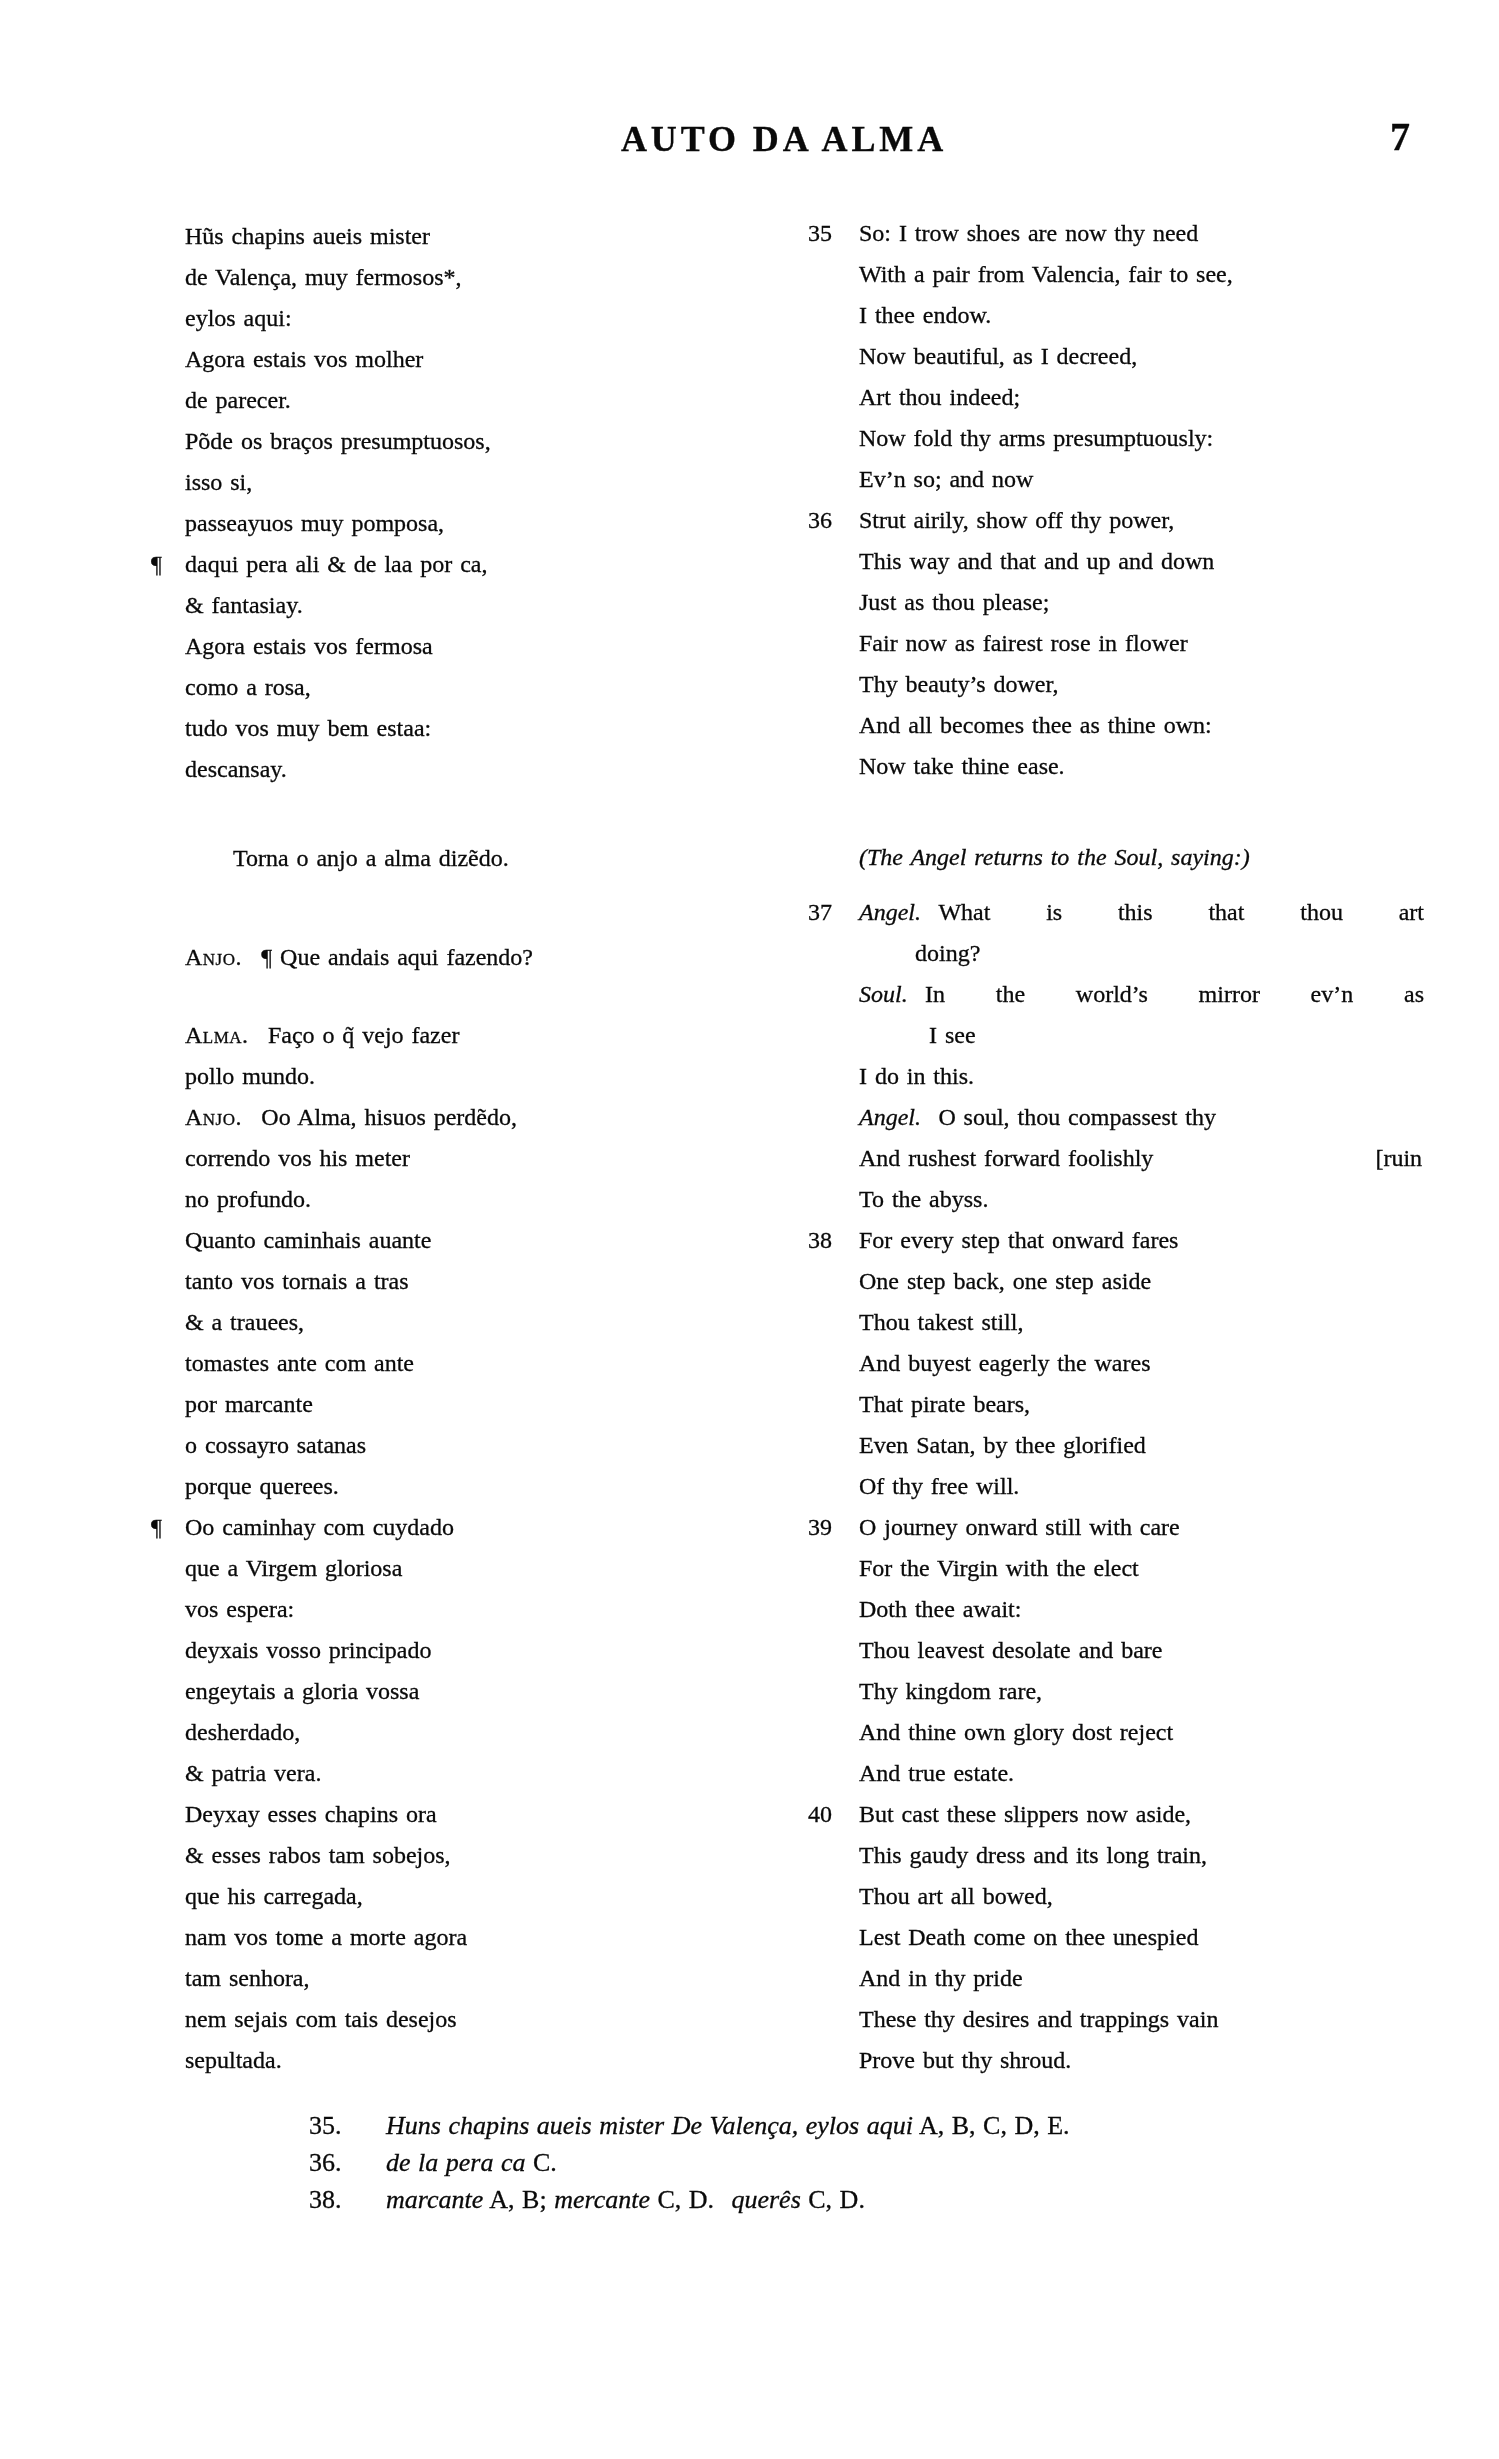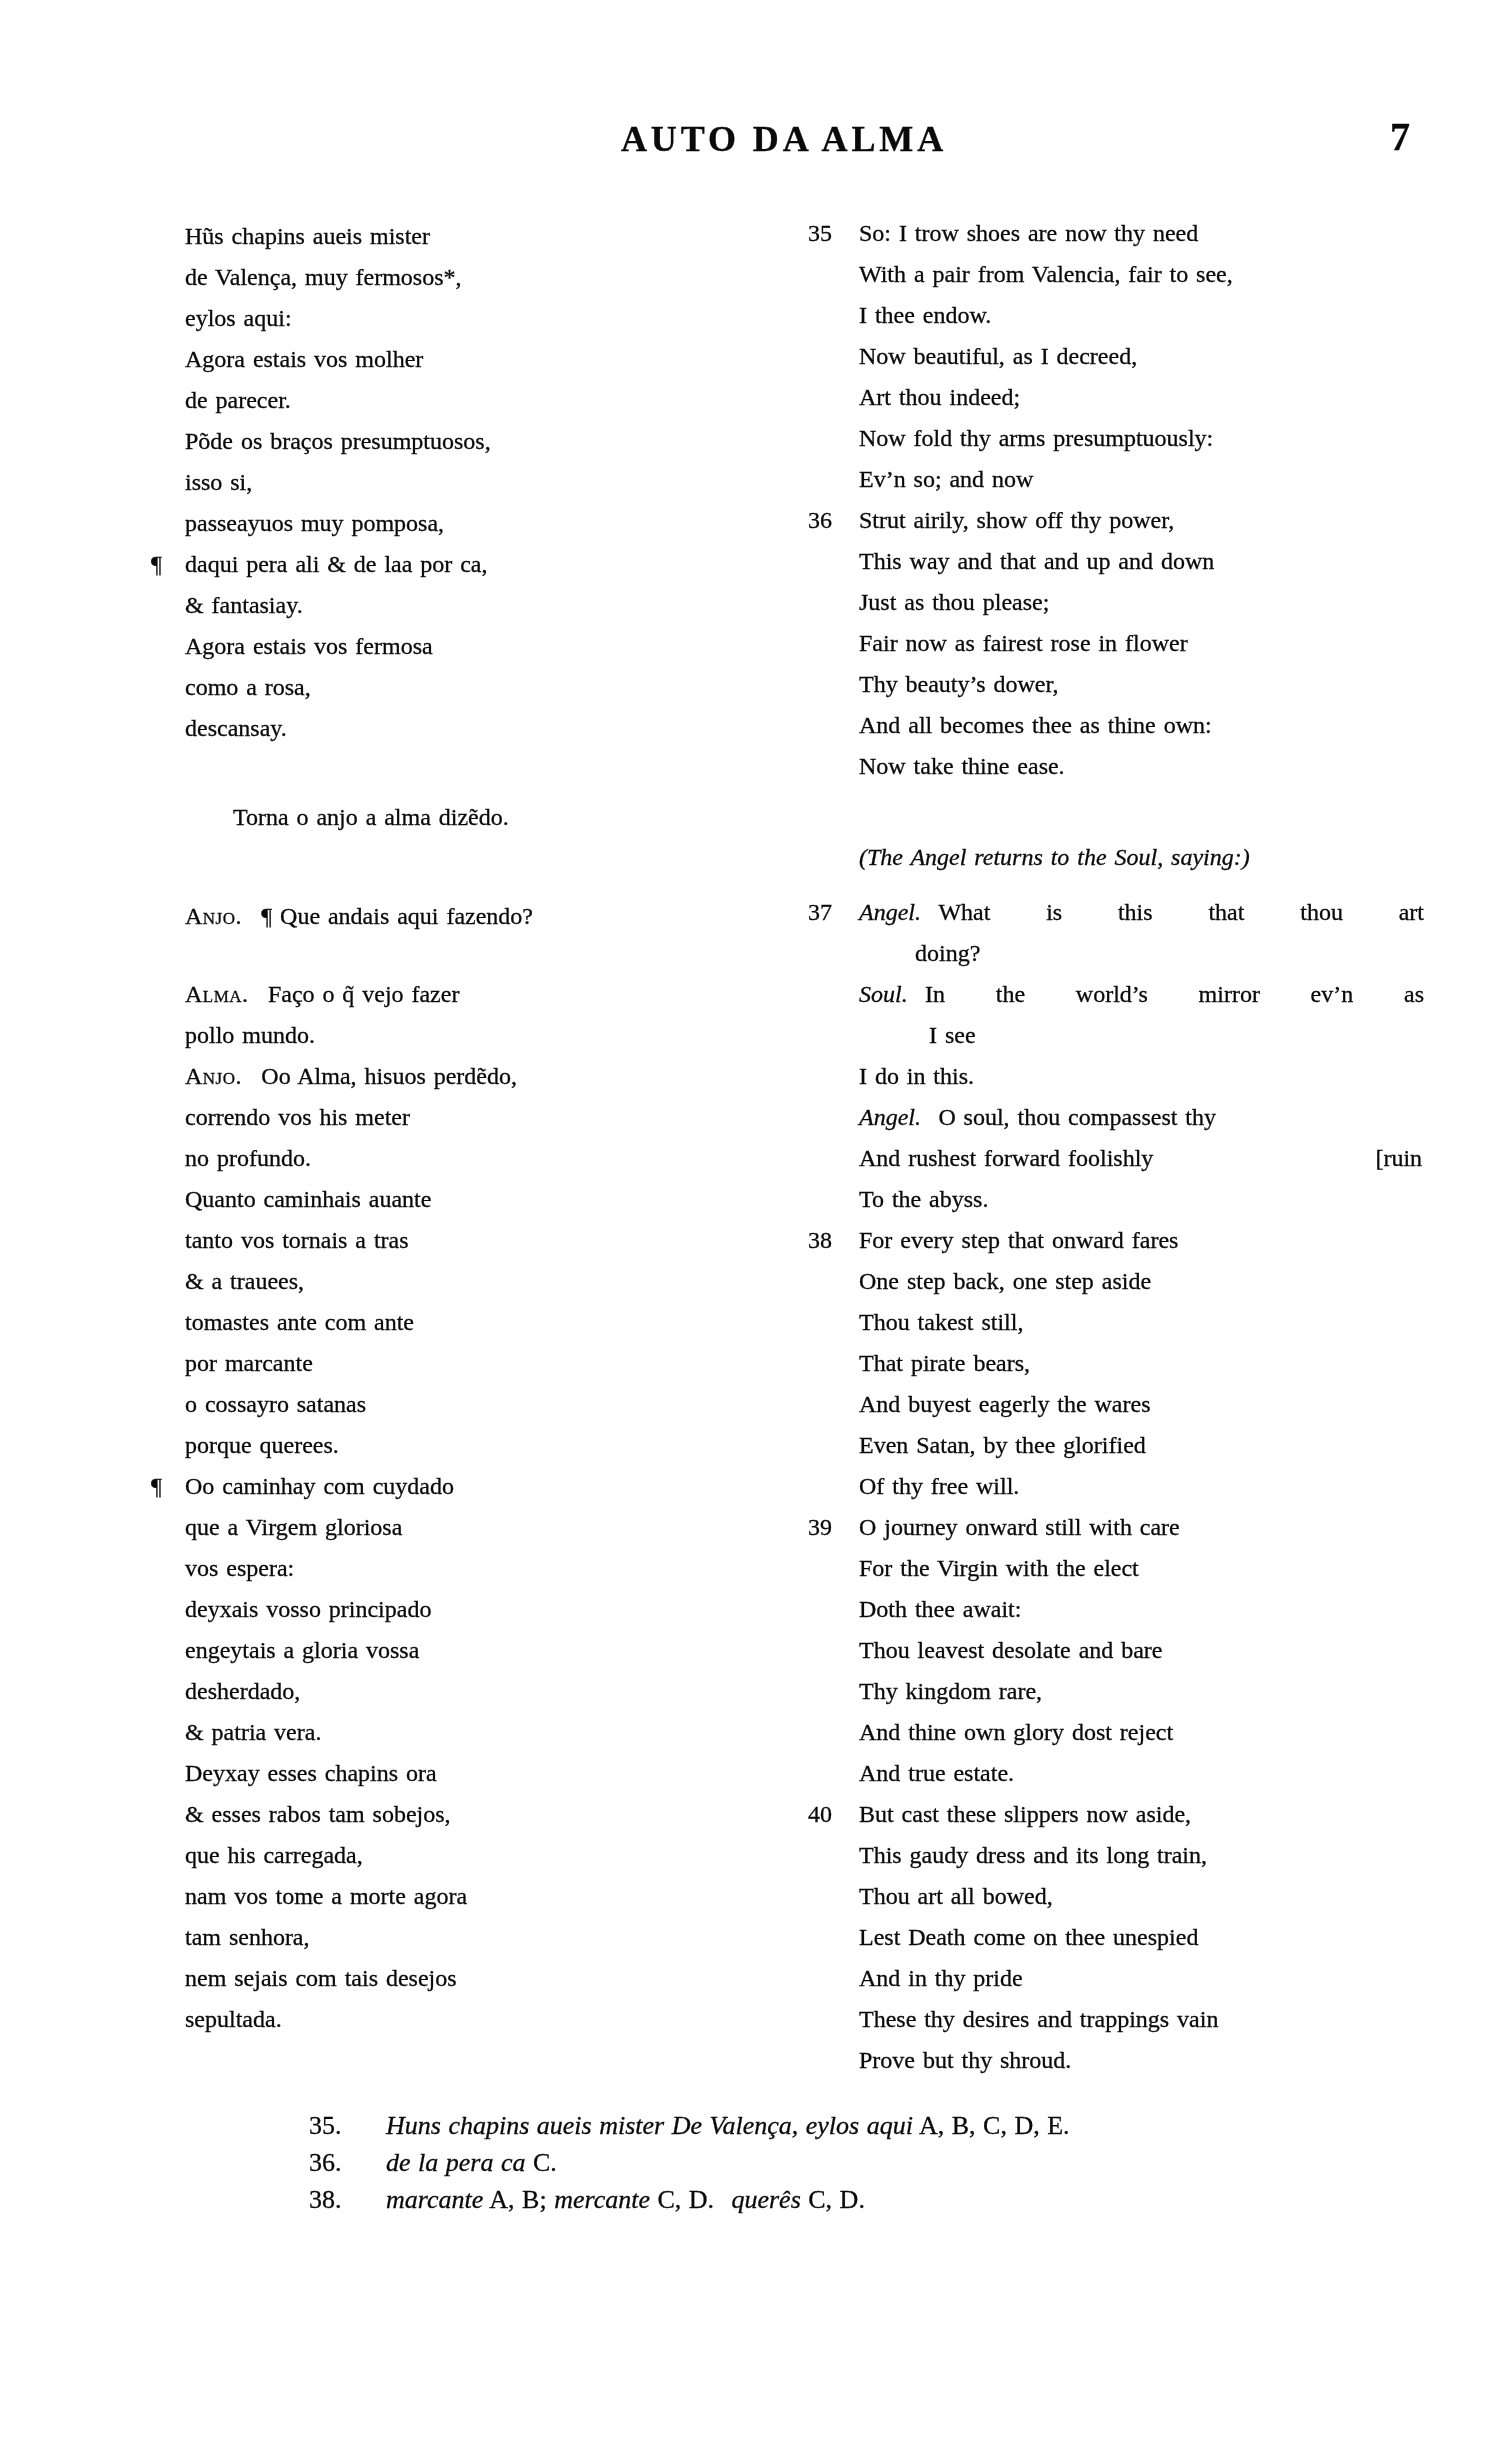--- a/index.html
+++ b/index.html
@@ -47,20 +47,21 @@
       <div class="ln"><span class="txt">eylos aqui:</span></div>
       <div class="ln"><span class="txt">Agora estais vos molher</span></div>
       <div class="ln"><span class="txt">de parecer.</span></div>
       <div class="ln"><span class="txt">Põde os braços presumptuosos,</span></div>
       <div class="ln"><span class="txt">isso si,</span></div>
       <div class="ln"><span class="txt">passeayuos muy pomposa,</span></div>
       <div class="ln"><span class="pil">¶</span><span class="txt">daqui pera ali &amp; de laa por ca,</span></div>
       <div class="ln"><span class="txt">&amp; fantasiay.</span></div>
       <div class="ln"><span class="txt">Agora estais vos fermosa</span></div>
       <div class="ln"><span class="txt">como a rosa,</span></div>
+      <div class="ln"><span class="txt">tudo vos muy bem estaa:</span></div>
       <div class="ln"><span class="txt">descansay.</span></div>
       <div class="sp" style="height: 48px;"></div>
       <div class="ln stage"><span class="txt">Torna o anjo a alma dizẽdo.</span></div>
       <div class="sp" style="height: 58px;"></div>
       <div class="ln"><span class="spk">Anjo.</span><span class="txt">¶ Que andais aqui fazendo?</span></div>
       <div class="sp" style="height: 37px;"></div>
       <div class="ln"><span class="spk">Alma.</span><span class="txt">Faço o q̃ vejo fazer</span></div>
       <div class="ln"><span class="txt">pollo mundo.</span></div>
       <div class="ln"><span class="spk">Anjo.</span><span class="txt">Oo Alma, hisuos perdẽdo,</span></div>
       <div class="ln"><span class="txt">correndo vos his meter</span></div>
@@ -109,22 +110,22 @@
       <div class="ln" style="padding-left: 56px;"><span class="txt">doing?</span></div>
       <div class="ln just"><span class="spk-it">Soul.</span><span class="txt">In the world’s mirror ev’n as</span></div>
       <div class="ln" style="padding-left: 70px;"><span class="txt">I see</span></div>
       <div class="ln"><span class="txt">I do in this.</span></div>
       <div class="ln"><span class="spk-it">Angel.</span><span class="txt">O soul, thou compassest thy</span></div>
       <div class="ln"><span class="txt">And rushest forward foolishly</span><span class="rnote">[ruin</span></div>
       <div class="ln"><span class="txt">To the abyss.</span></div>
       <div class="ln"><span class="stz">38</span><span class="txt">For every step that onward fares</span></div>
       <div class="ln"><span class="txt">One step back, one step aside</span></div>
       <div class="ln"><span class="txt">Thou takest still,</span></div>
+      <div class="ln"><span class="txt">And buyest eagerly the wares</span></div>
       <div class="ln"><span class="txt">That pirate bears,</span></div>
-      <div class="ln"><span class="txt">And buyest eagerly the wares</span></div>
       <div class="ln"><span class="txt">Even Satan, by thee glorified</span></div>
       <div class="ln"><span class="txt">Of thy free will.</span></div>
       <div class="ln"><span class="stz">39</span><span class="txt">O journey onward still with care</span></div>
       <div class="ln"><span class="txt">For the Virgin with the elect</span></div>
       <div class="ln"><span class="txt">Doth thee await:</span></div>
       <div class="ln"><span class="txt">Thou leavest desolate and bare</span></div>
       <div class="ln"><span class="txt">Thy kingdom rare,</span></div>
       <div class="ln"><span class="txt">And thine own glory dost reject</span></div>
       <div class="ln"><span class="txt">And true estate.</span></div>
       <div class="ln"><span class="stz">40</span><span class="txt">But cast these slippers now aside,</span></div>

